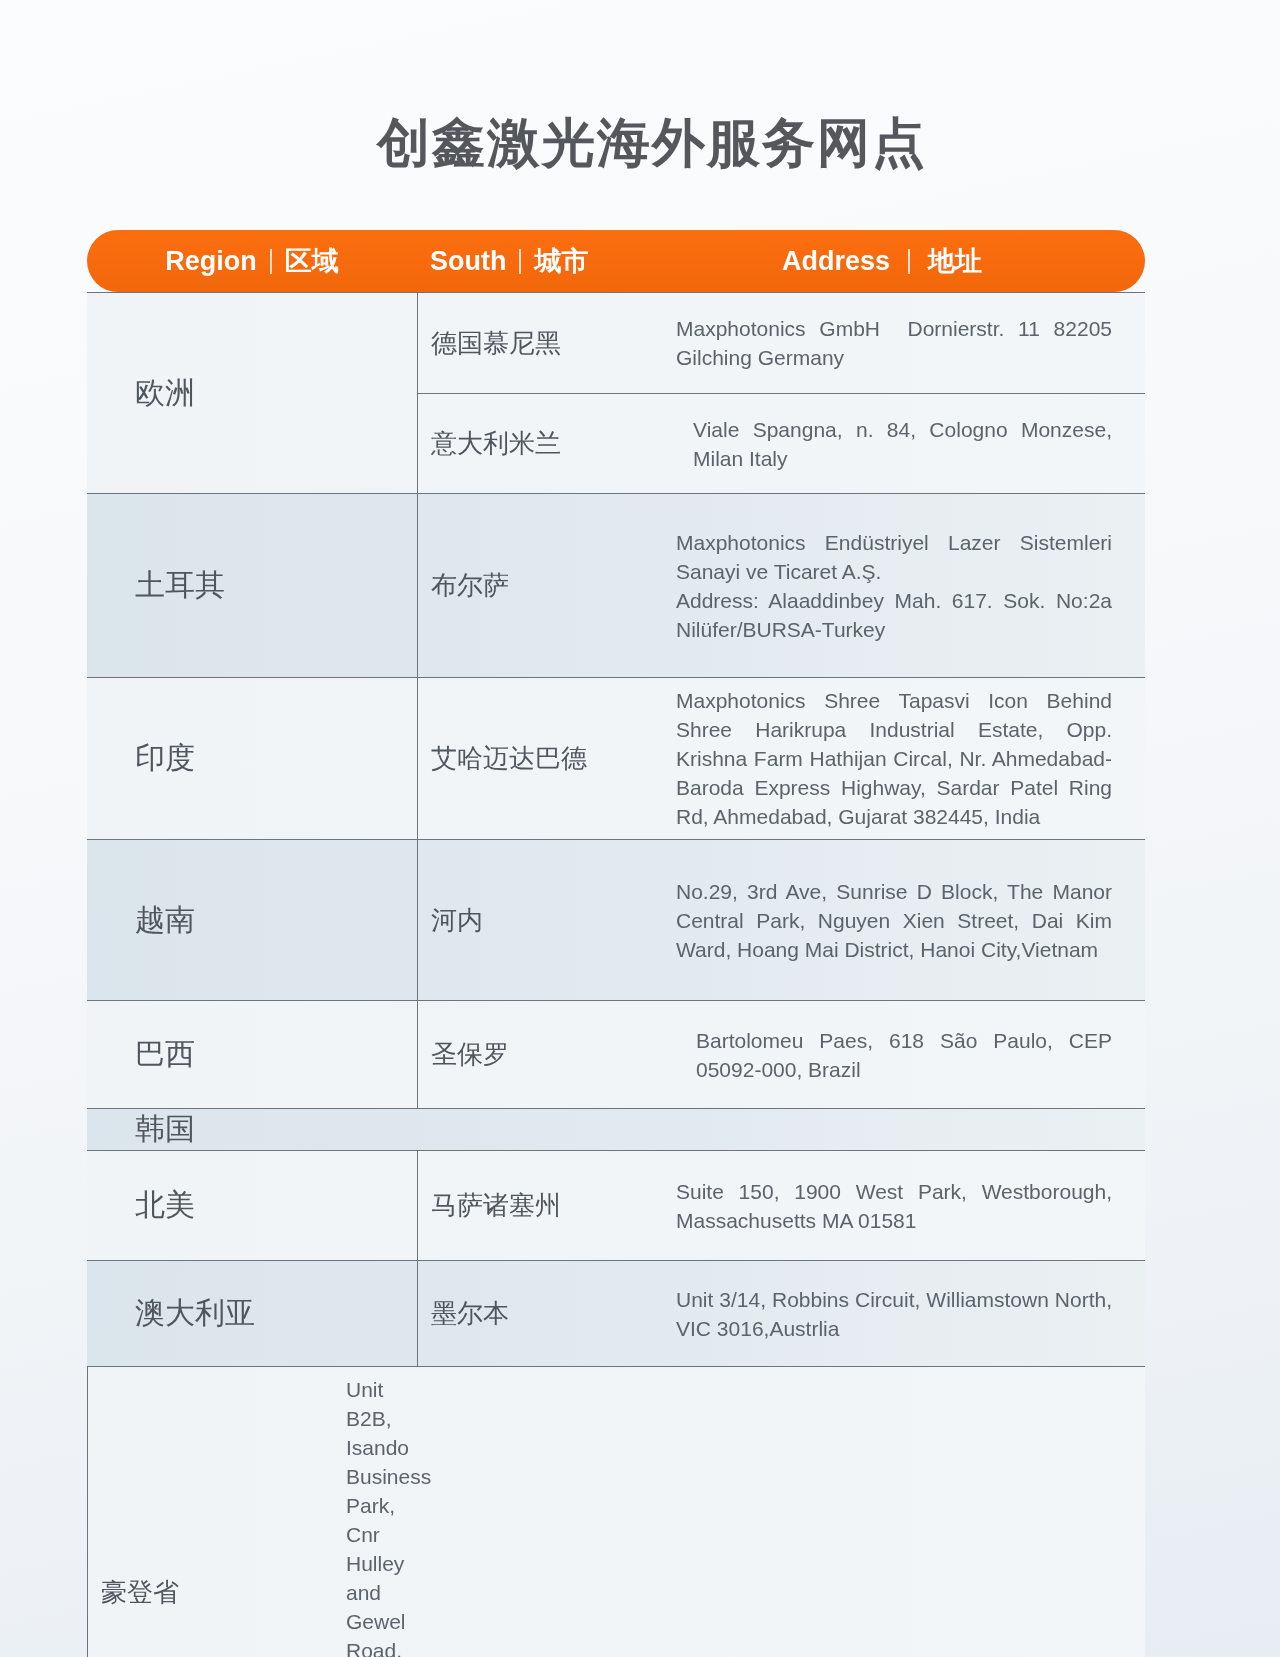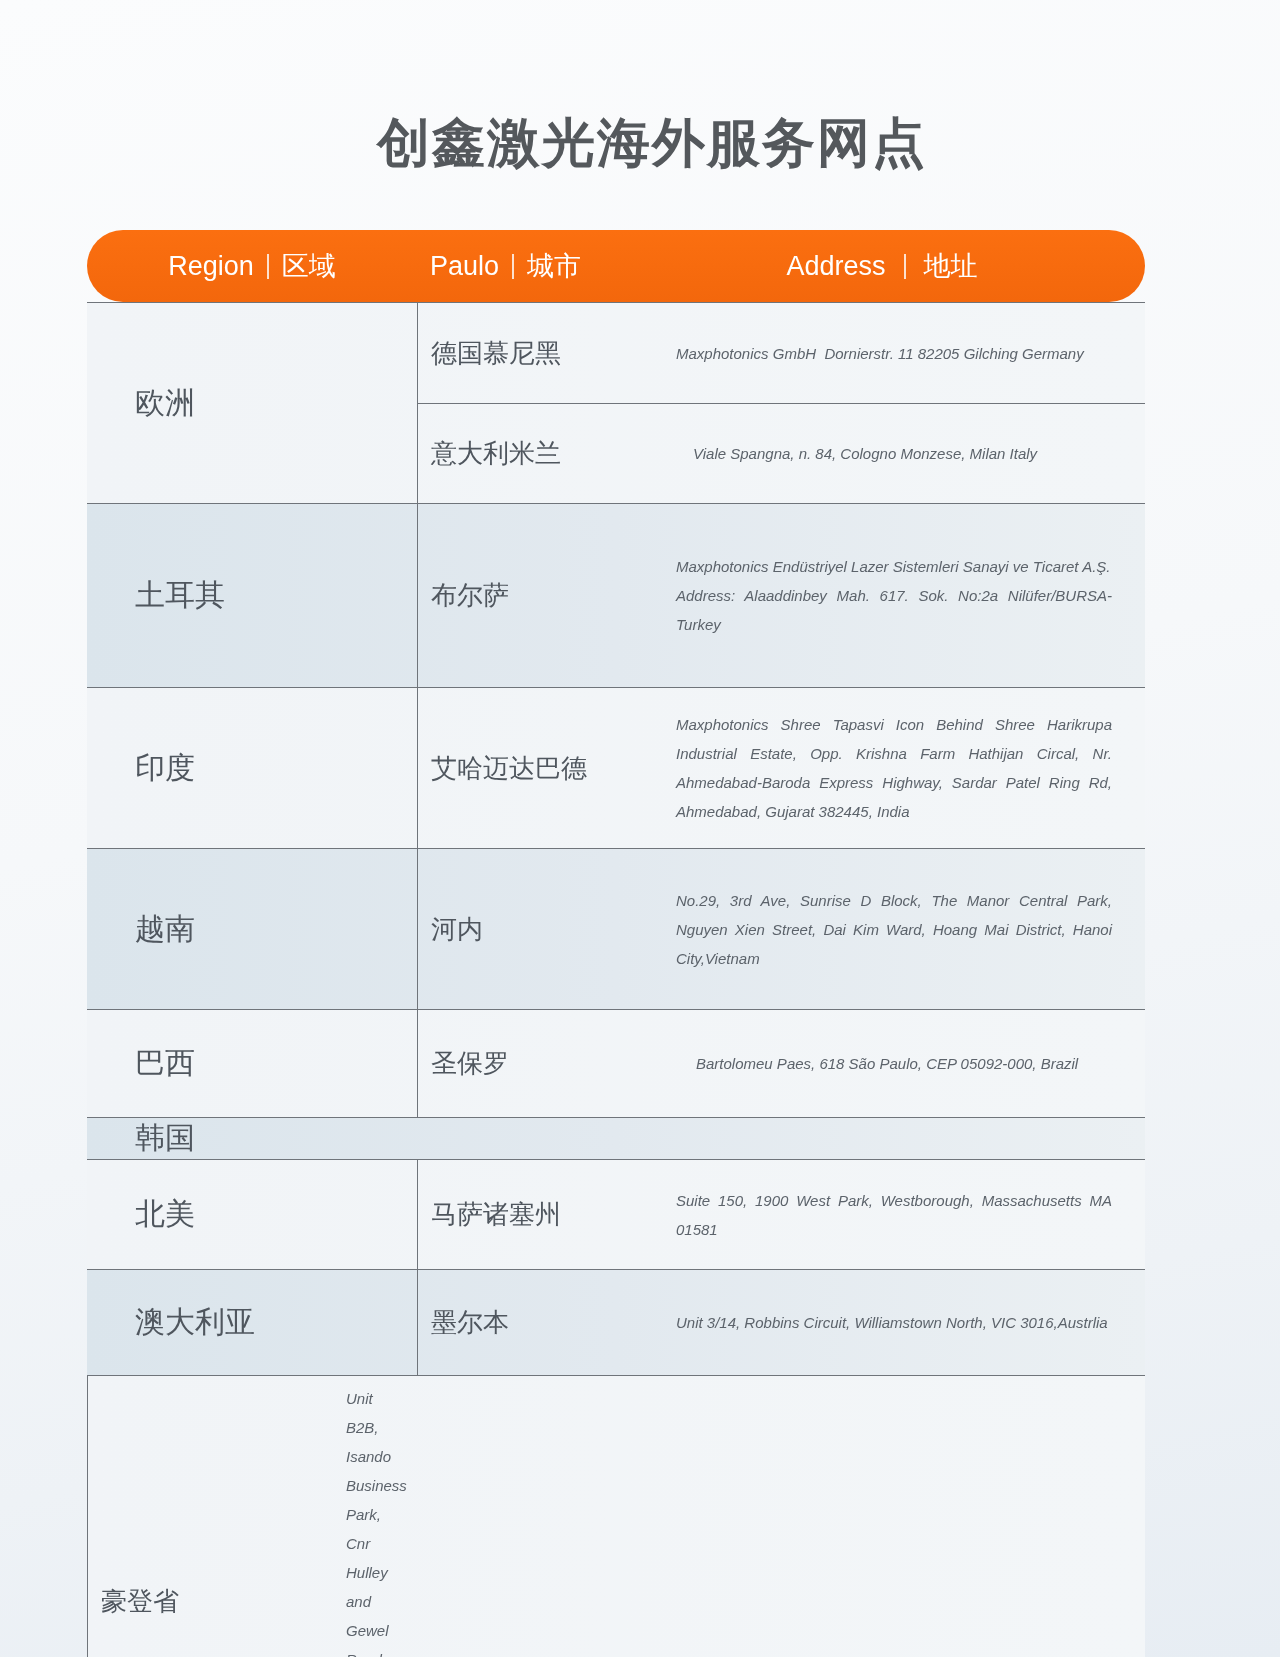--- a/index.html
+++ b/index.html
@@ -22,28 +22,28 @@
     font-size:53px;
     font-weight:bold;
     letter-spacing:2px;
     color:var(--ink-title);
   }
   .table{
     width:1058px;
     margin:50px auto 0 75px;
   }
   .thead{
-    height:72px;
+    height:62px;
     border-radius:41px;
     background:linear-gradient(180deg,#fb6f10 0%,#f3670c 100%);
     display:grid;
     grid-template-columns:330px 258px 1fr;
     align-items:center;
     color:#ffffff;
-    font-weight:normal;
+    font-weight:bold;
     font-size:27px;
   }
   .hcell{white-space:nowrap;}
   .hcell.region{text-align:center;}
   .hcell.city{padding-left:13px;}
   .hcell.address{text-align:center;padding-right:56px;}
   .vbar{
     display:inline-block;
     width:2px;height:25px;
     background:rgba(255,255,255,.8);
@@ -76,43 +76,42 @@
     padding:8px 0;
   }
   .entry + .entry{border-top:1px solid var(--line);}
   .city-cell{
     padding-left:13px;
     font-size:26px;
     color:var(--ink-label);
   }
   .address-cell{
     padding-right:33px;
-    font-size:15px;
+    font-size:21px;
     line-height:29px;
     color:var(--ink-addr);
     text-align:justify;
     white-space:pre-wrap;
-    font-style:italic;
   }
 </style>
 </head>
 <body>
 
 <div class="page">
 
   <h1 class="title">创鑫激光海外服务网点</h1>
 
   <div class="table">
 
     <div class="thead">
       <div class="hcell region">
         <span>Region</span><span class="vbar"></span><span>区域</span>
       </div>
       <div class="hcell city">
-        <span>Paulo</span><span class="vbar"></span><span>城市</span>
+        <span>South</span><span class="vbar"></span><span>城市</span>
       </div>
       <div class="hcell address">
         <span>Address</span><span class="vbar"></span><span>地址</span>
       </div>
     </div>
 
     <div class="tbody" id="tbody">
   <div class="rgroup">
     <div class="region-cell">欧洲</div>
     <div class="entries">

